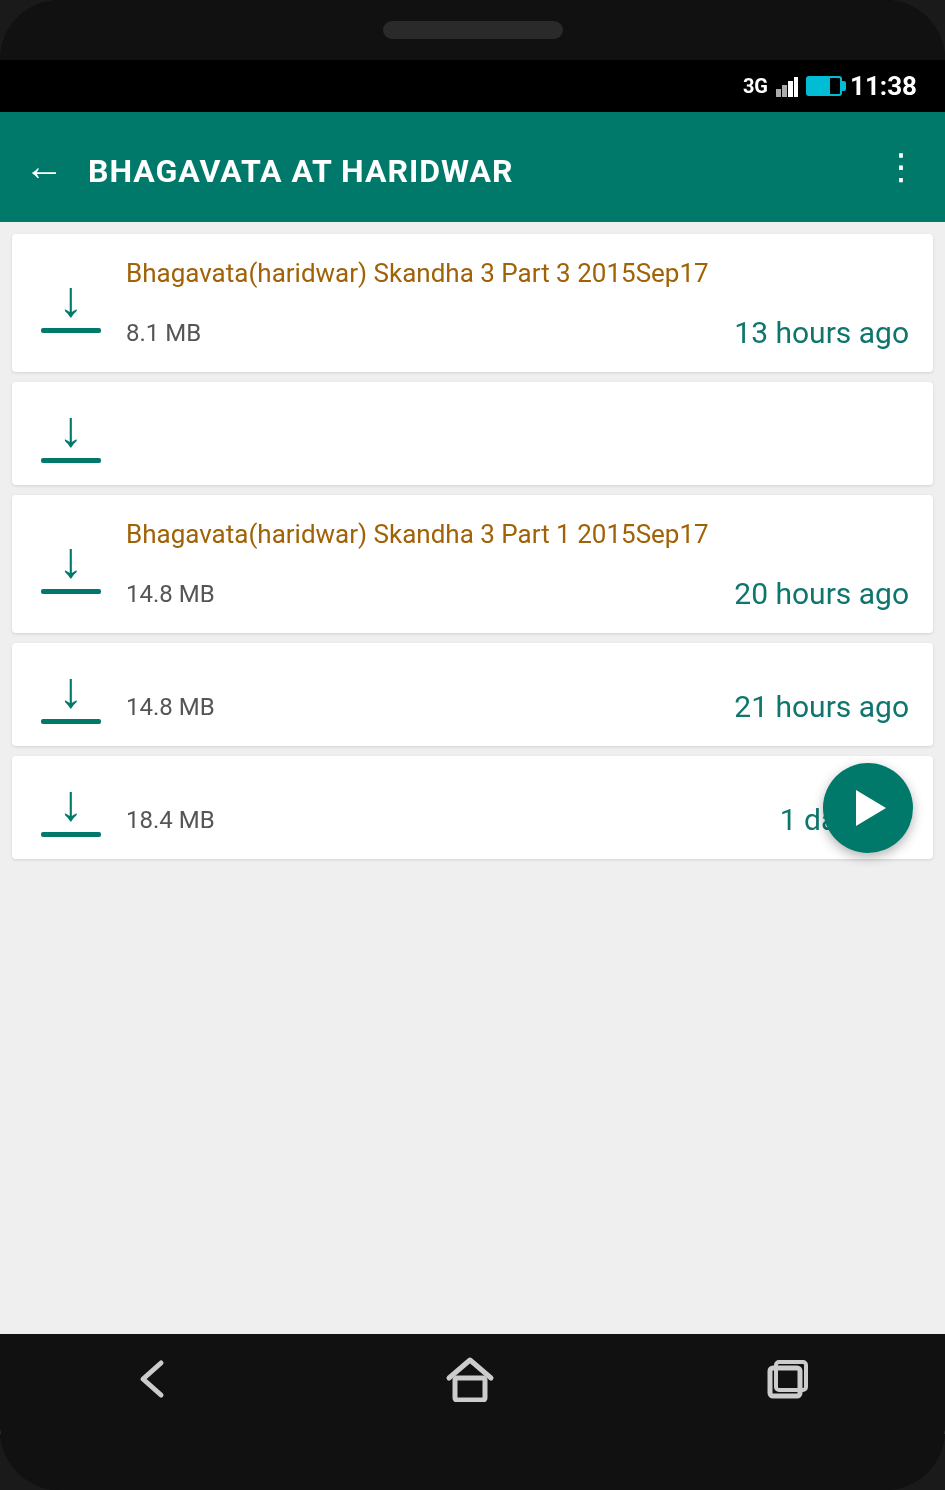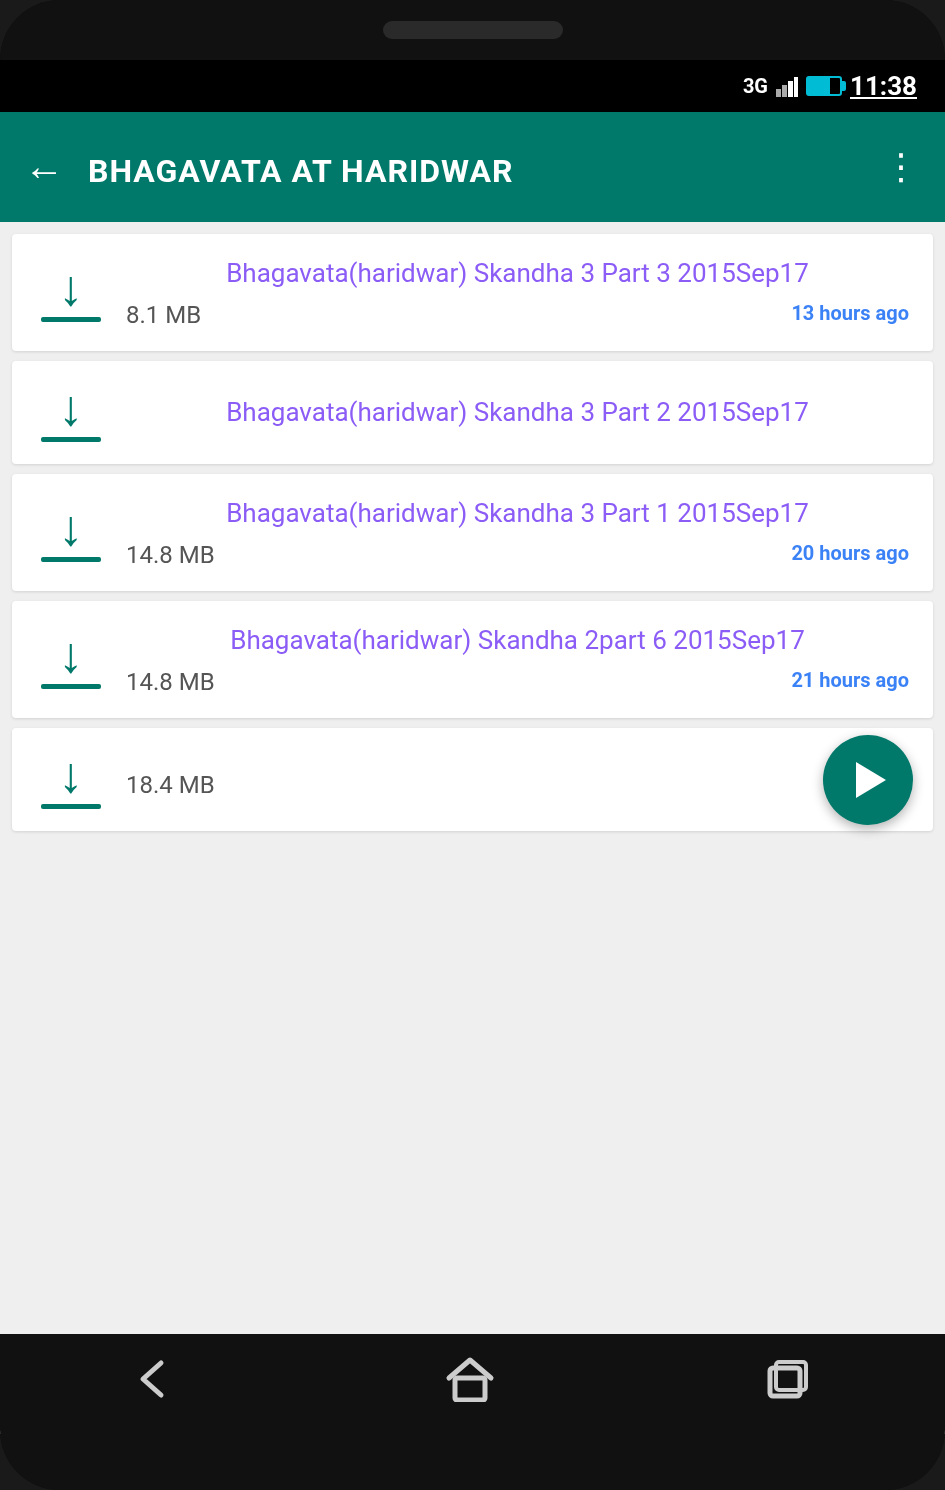--- a/index.html
+++ b/index.html
@@ -64,21 +64,20 @@
     .status-icons {
       display: flex;
       align-items: center;
       gap: 8px;
     }
 
     .status-text {
       color: #fff;
       font-size: 26px;
       font-weight: bold;
-      text-decoration: underline;
     }
 
     .signal-3g {
       color: #fff;
       font-size: 20px;
       font-weight: bold;
     }
 
     .battery-icon {
       width: 36px;
@@ -185,41 +184,40 @@
       background: #00796b;
       border-radius: 2px;
     }
 
     .item-info {
       flex: 1;
     }
 
     .item-title {
       font-size: 26px;
-      color: #8b5cf6;
+      color: #a16207;
       line-height: 1.35;
       font-weight: 400;
-      text-align: center;
     }
 
     .item-meta {
       display: flex;
       justify-content: space-between;
-      margin-top: 10px;
+      align-items: center;
+      margin-top: 24px;
     }
 
     .item-size {
       font-size: 24px;
       color: #555;
     }
 
     .item-time {
-      font-size: 20px;
-      color: #3b82f6;
-      font-weight: bold;
+      font-size: 30px;
+      color: #0f766e;
     }
 
     
     .play-btn {
       width: 90px;
       height: 90px;
       background: #00796b;
       border-radius: 50%;
       display: flex;
       align-items: center;
@@ -309,21 +307,20 @@
           </div>
         </div>
       </div>
 
       <div class="list-item">
         <div class="download-icon-wrap">
           <span class="download-arrow">↓</span>
           <div class="download-bar"></div>
         </div>
         <div class="item-info">
-          <div class="item-title">Bhagavata(haridwar) Skandha 3  Part 2 2015Sep17</div>
         </div>
       </div>
 
       <div class="list-item">
         <div class="download-icon-wrap">
           <span class="download-arrow">↓</span>
           <div class="download-bar"></div>
         </div>
         <div class="item-info">
           <div class="item-title">Bhagavata(haridwar) Skandha 3  Part 1 2015Sep17</div>
@@ -333,21 +330,20 @@
           </div>
         </div>
       </div>
 
       <div class="list-item">
         <div class="download-icon-wrap">
           <span class="download-arrow">↓</span>
           <div class="download-bar"></div>
         </div>
         <div class="item-info">
-          <div class="item-title">Bhagavata(haridwar) Skandha 2part 6 2015Sep17</div>
           <div class="item-meta">
             <span class="item-size">14.8 MB</span>
             <span class="item-time">21 hours ago</span>
           </div>
         </div>
       </div>
 
       <div class="list-item" style="position:relative;">
         <div class="download-icon-wrap">
           <span class="download-arrow">↓</span>

